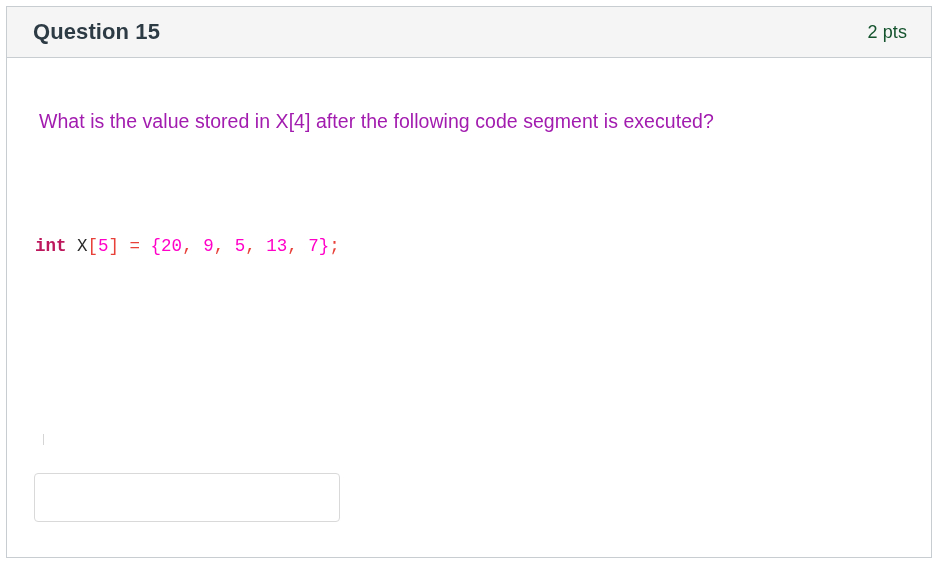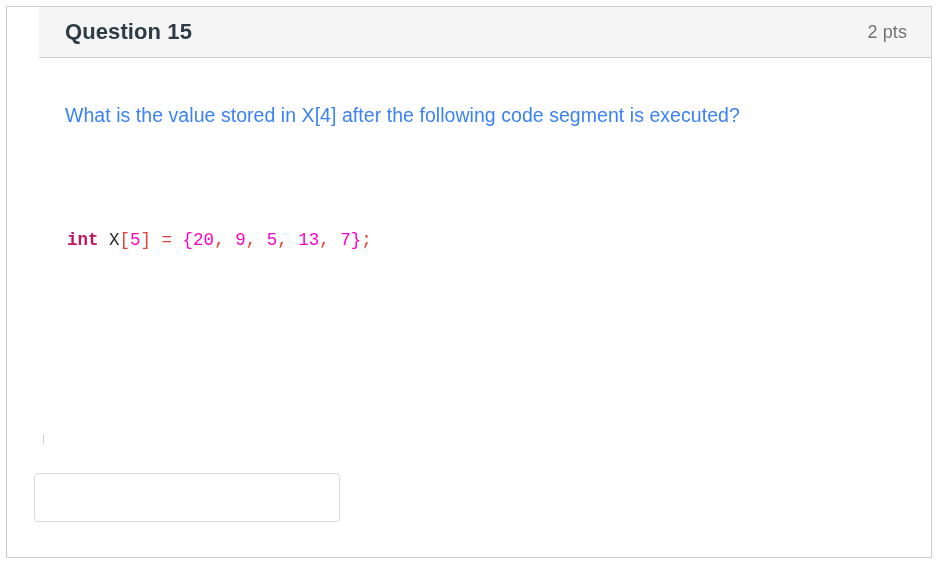--- a/index.html
+++ b/index.html
@@ -16,21 +16,20 @@
 
   .question-card {
     position: absolute;
     left: 6px;
     top: 6px;
     width: 926px;
     height: 552px;
     box-sizing: border-box;
     border: 1px solid #c7cdd1;
     background: #ffffff;
-    padding-left: 32px;
   }
 
   .question-header {
     height: 51px;
     box-sizing: border-box;
     background: #f5f5f5;
     border-bottom: 1px solid #c7cdd1;
     display: flex;
     align-items: center;
     justify-content: space-between;
@@ -39,34 +38,34 @@
 
   .question-title {
     font-size: 22px;
     font-weight: bold;
     color: #2d3b45;
     letter-spacing: 0.1px;
   }
 
   .question-points {
     font-size: 18px;
-    color: #737373;
+    color: #14532d;
     letter-spacing: 0.1px;
   }
 
   .question-body {
     padding: 44px 26px 0 26px;
   }
 
   .prompt-text {
     font-size: 19.5px;
-    color: #3b82f6;
+    color: #a21caf;
     line-height: 1.35;
     letter-spacing: 0.05px;
-    margin: 0;
+    margin: 6px;
   }
 
   .code-block {
     margin: 26px 0 0 2px;
     font-family: "Liberation Mono", "DejaVu Sans Mono", monospace;
     font-size: 17.5px;
     line-height: 24.5px;
     white-space: pre;
     color: #c0392b;
   }

